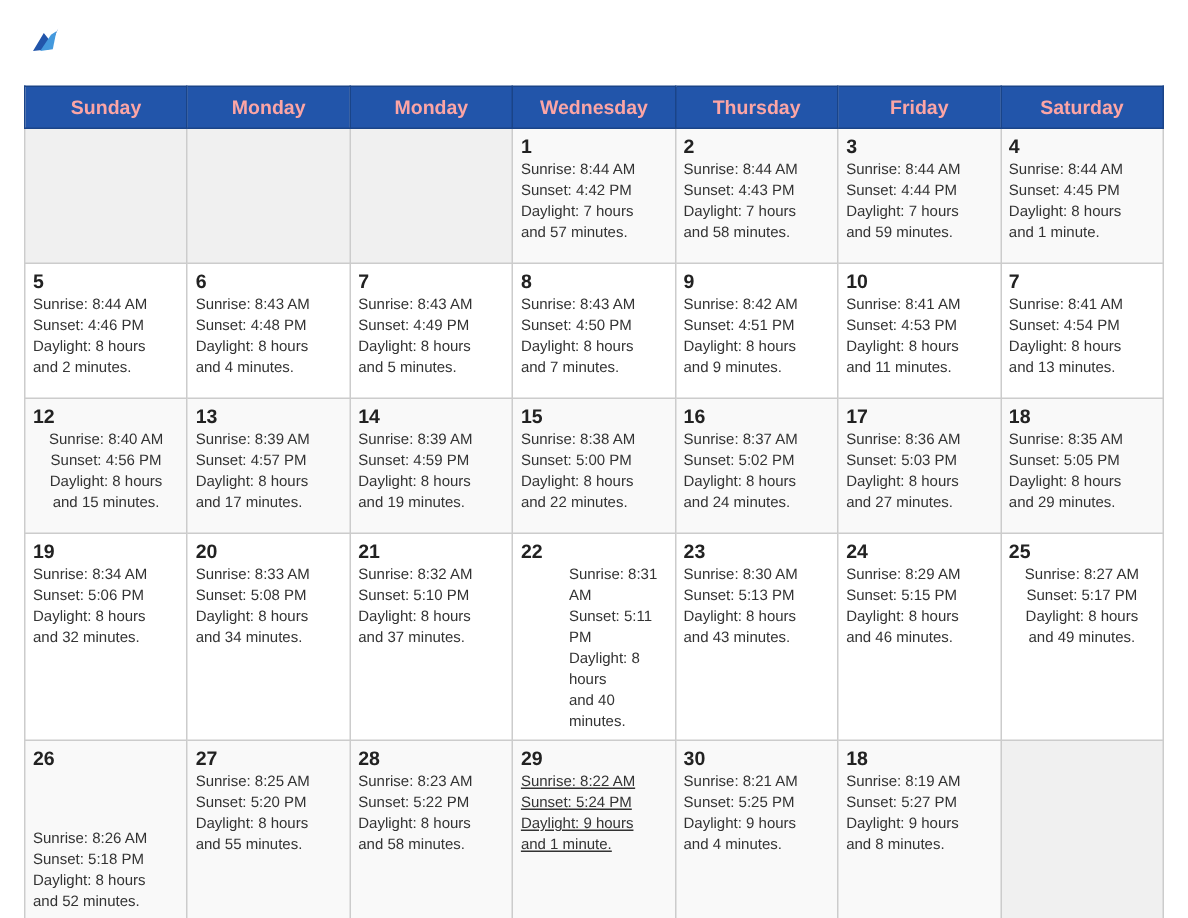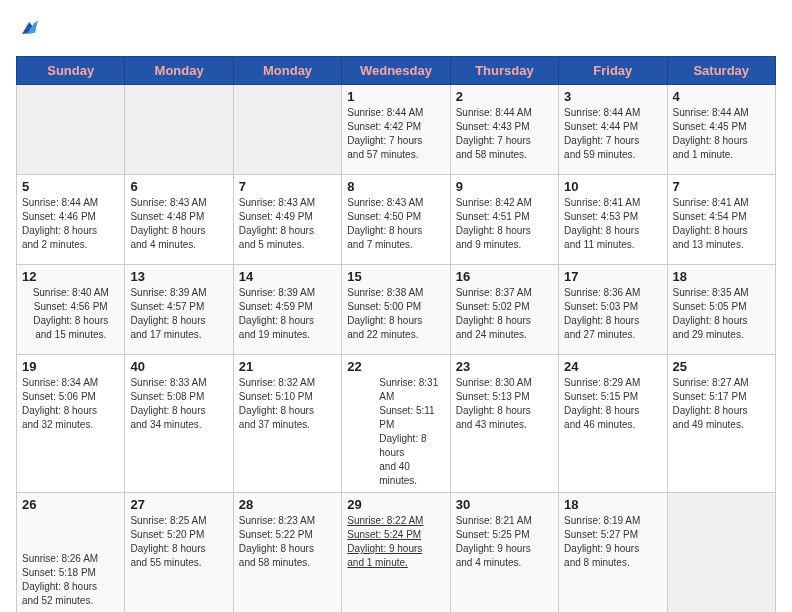--- a/index.html
+++ b/index.html
@@ -263,21 +263,21 @@
       </tr>
       <tr>
         <td>
           <span class="day-number">19</span>
           <div class="day-info" style="white-space: pre-line;">Sunrise: 8:34 AM
 Sunset: 5:06 PM
 Daylight: 8 hours
 and 32 minutes.</div>
         </td>
         <td>
-          <span class="day-number">40</span>
+          <span class="day-number">20</span>
           <div class="day-info" style="white-space: pre-line;">Sunrise: 8:33 AM
 Sunset: 5:08 PM
 Daylight: 8 hours
 and 34 minutes.</div>
         </td>
         <td>
           <span class="day-number">21</span>
           <div class="day-info" style="white-space: pre-line;">Sunrise: 8:32 AM
 Sunset: 5:10 PM
 Daylight: 8 hours
@@ -299,21 +299,21 @@
         </td>
         <td>
           <span class="day-number">24</span>
           <div class="day-info" style="white-space: pre-line;">Sunrise: 8:29 AM
 Sunset: 5:15 PM
 Daylight: 8 hours
 and 46 minutes.</div>
         </td>
         <td>
           <span class="day-number">25</span>
-          <div class="day-info" style="white-space: pre-line;">Sunrise: 8:27 AM
+          <div class="day-info" style="white-space: pre-line; text-align: center;">Sunrise: 8:27 AM
 Sunset: 5:17 PM
 Daylight: 8 hours
 and 49 minutes.</div>
         </td>
       </tr>
       <tr>
         <td>
           <span class="day-number">26</span>
           <div class="day-info" style="white-space: pre-line; margin-top: 40px;">Sunrise: 8:26 AM
 Sunset: 5:18 PM

